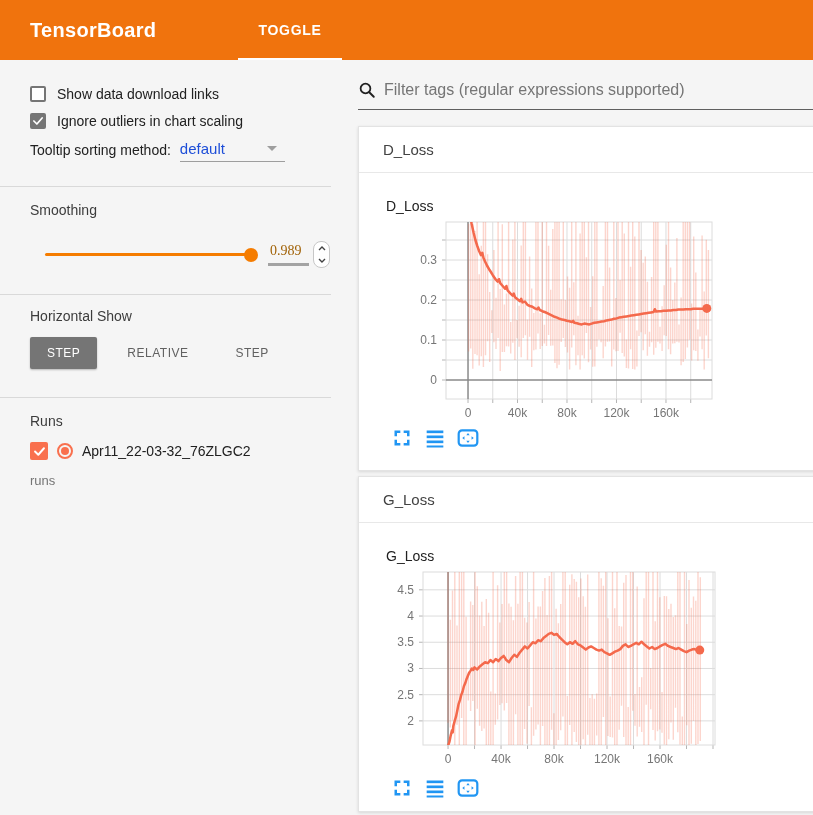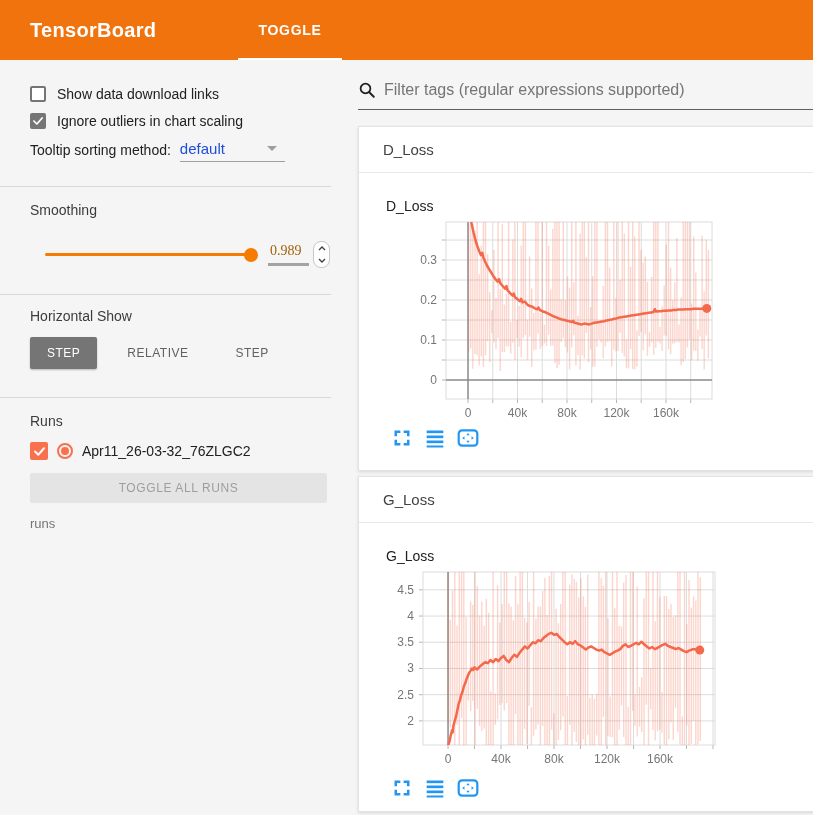--- a/index.html
+++ b/index.html
@@ -171,23 +171,22 @@
       <div class="section-label">Runs</div>
       <div class="run-row">
         <span class="run-chk">
           <svg width="13" height="13" viewBox="0 0 16 16">
               <polyline points="2.5,8 6.5,12 13.5,4" fill="none" stroke="#fff" stroke-width="2.4" stroke-linecap="round" stroke-linejoin="round"></polyline>
             </svg>
         </span>
         <span class="run-radio">
             <span class="run-radio-dot"></span>
           </span>
-        <span class="run-name">Apr11_26-03-32_76ZLGC2</span>
-      </div>
-      <button class="toggle-all">TOGGLE ALL RUNS</button>
+        <span class="run-name">Apr11_22-03-32_76ZLGC2</span>
+      </div>
       <div class="runs-footer">runs</div>
     </div>
   </div>
 
   <div class="main">
     <div class="search-row">
       <svg width="18" height="18" viewBox="0 0 24 24">
         <circle cx="10" cy="10" r="6.5" fill="none" stroke="#212121" stroke-width="2.4"></circle>
         <line x1="15" y1="15" x2="21" y2="21" stroke="#212121" stroke-width="2.6" stroke-linecap="round"></line>
       </svg>

